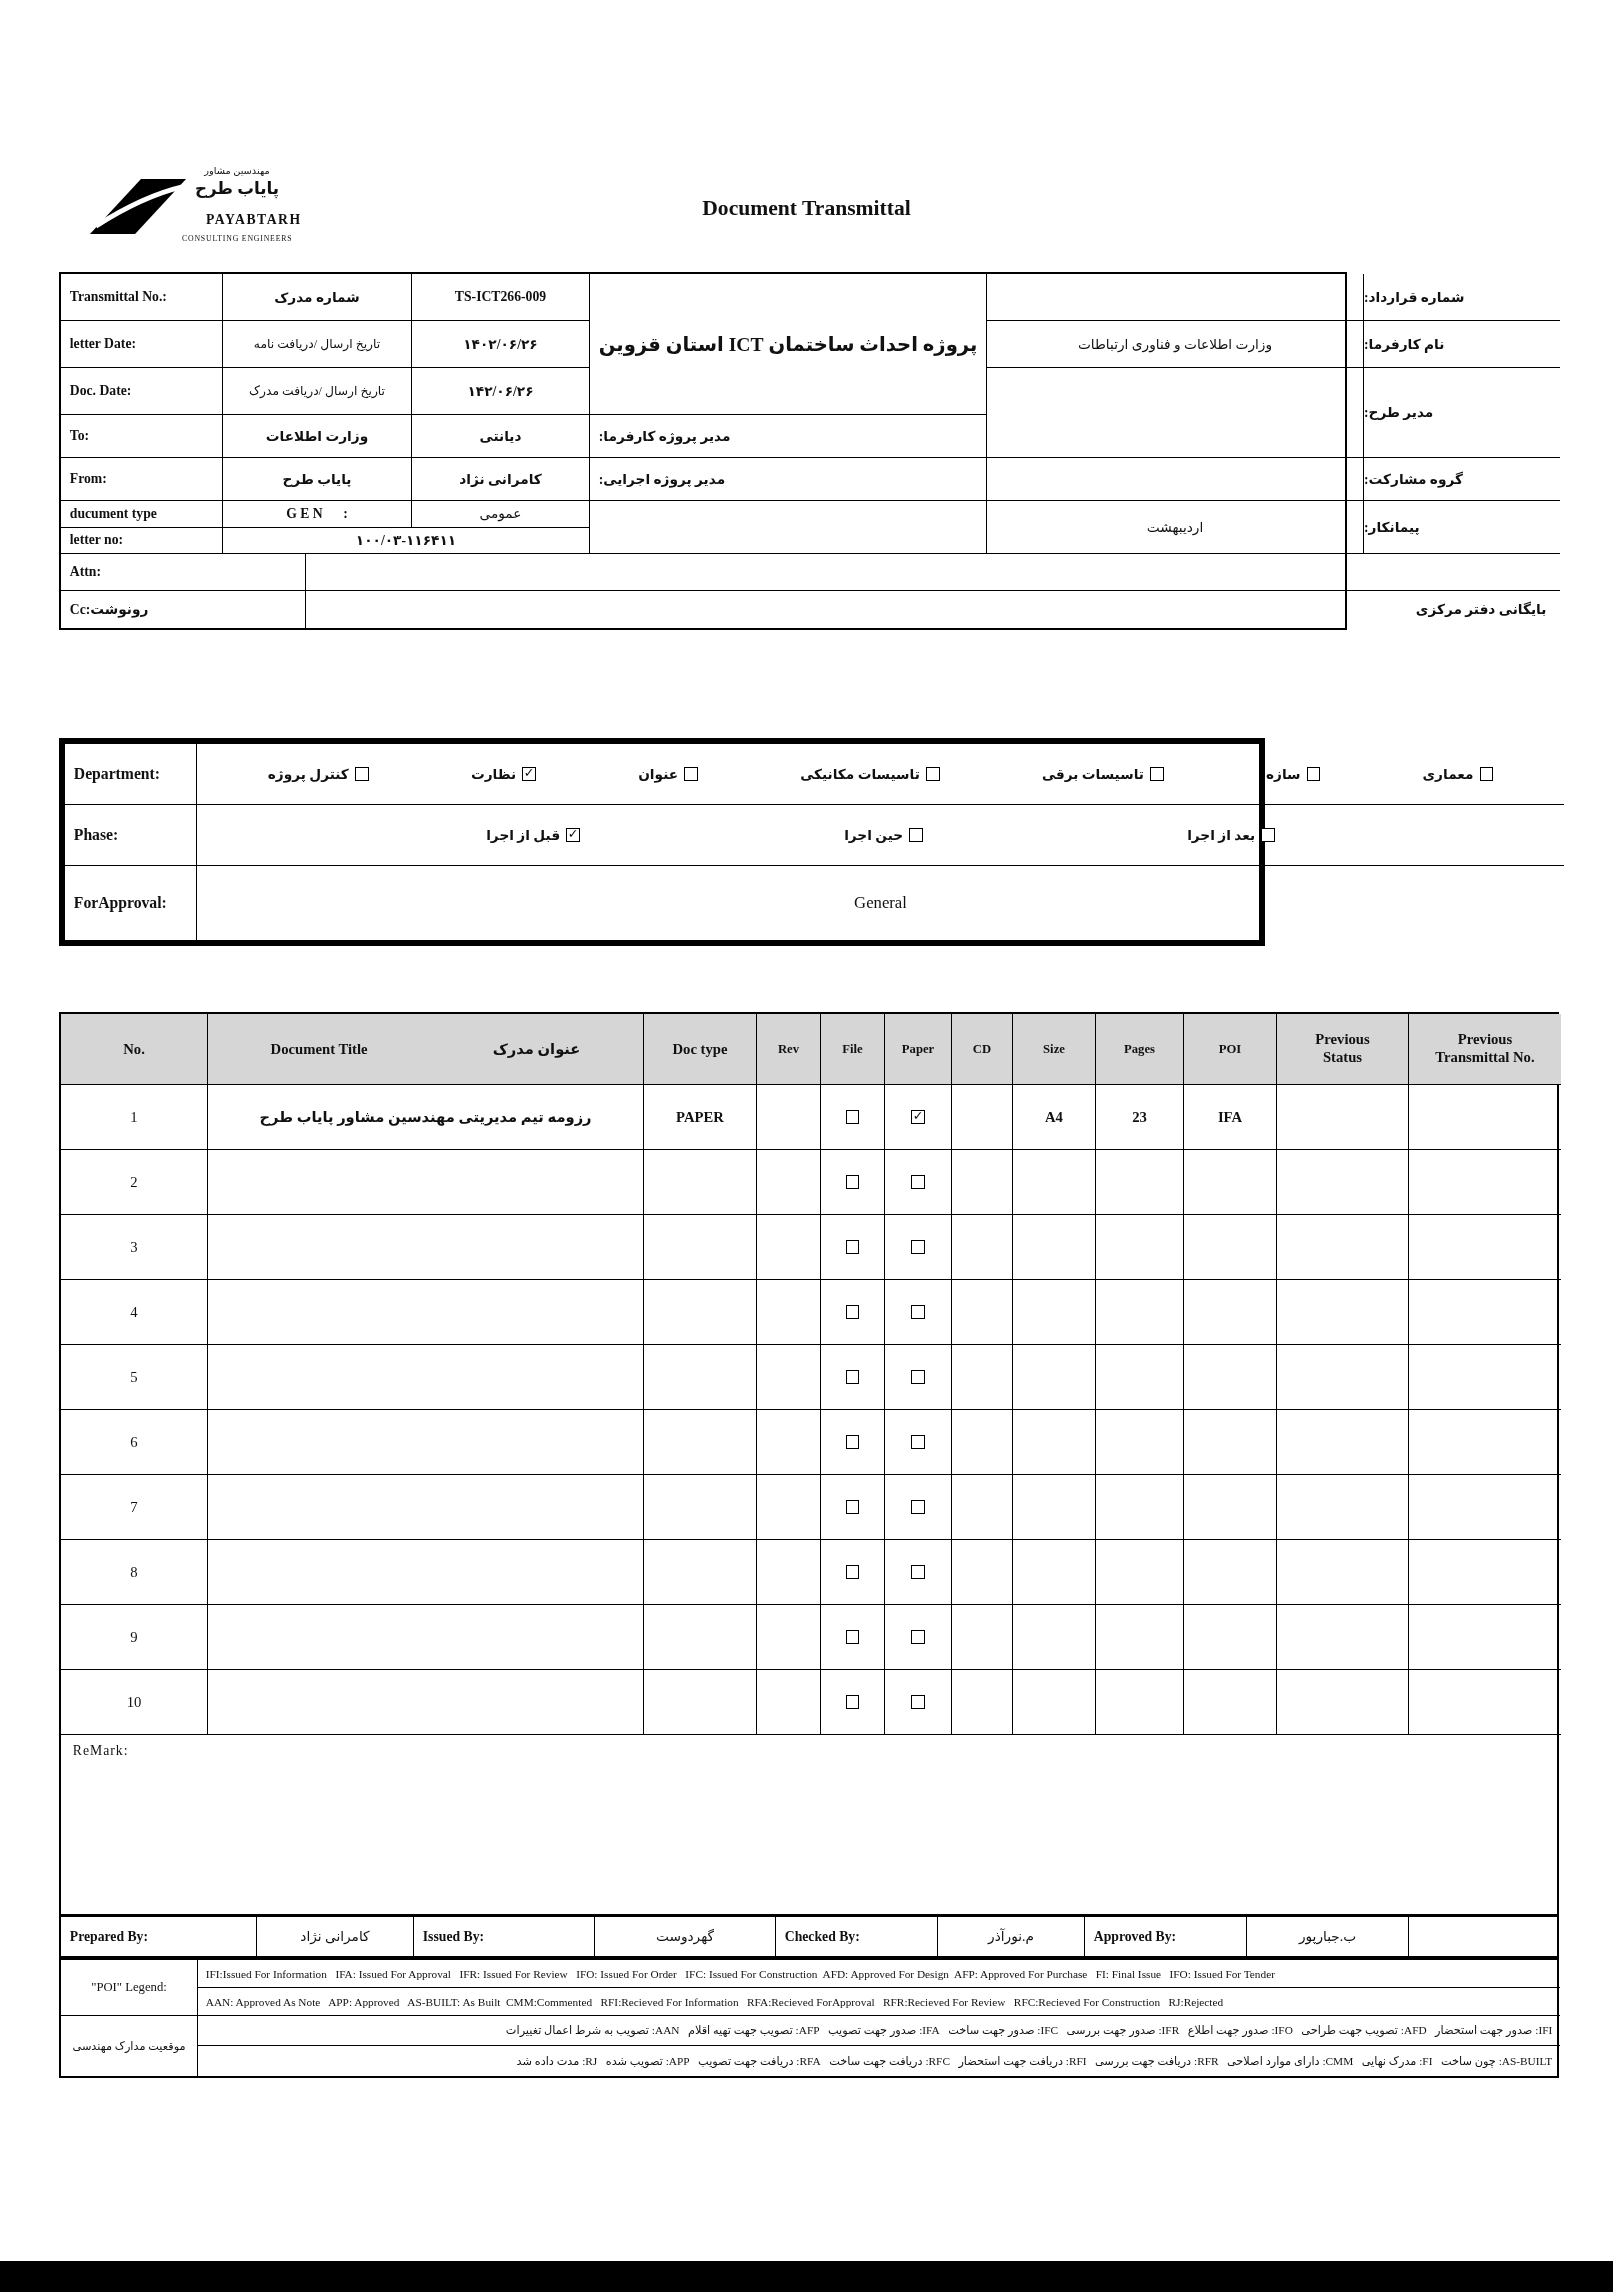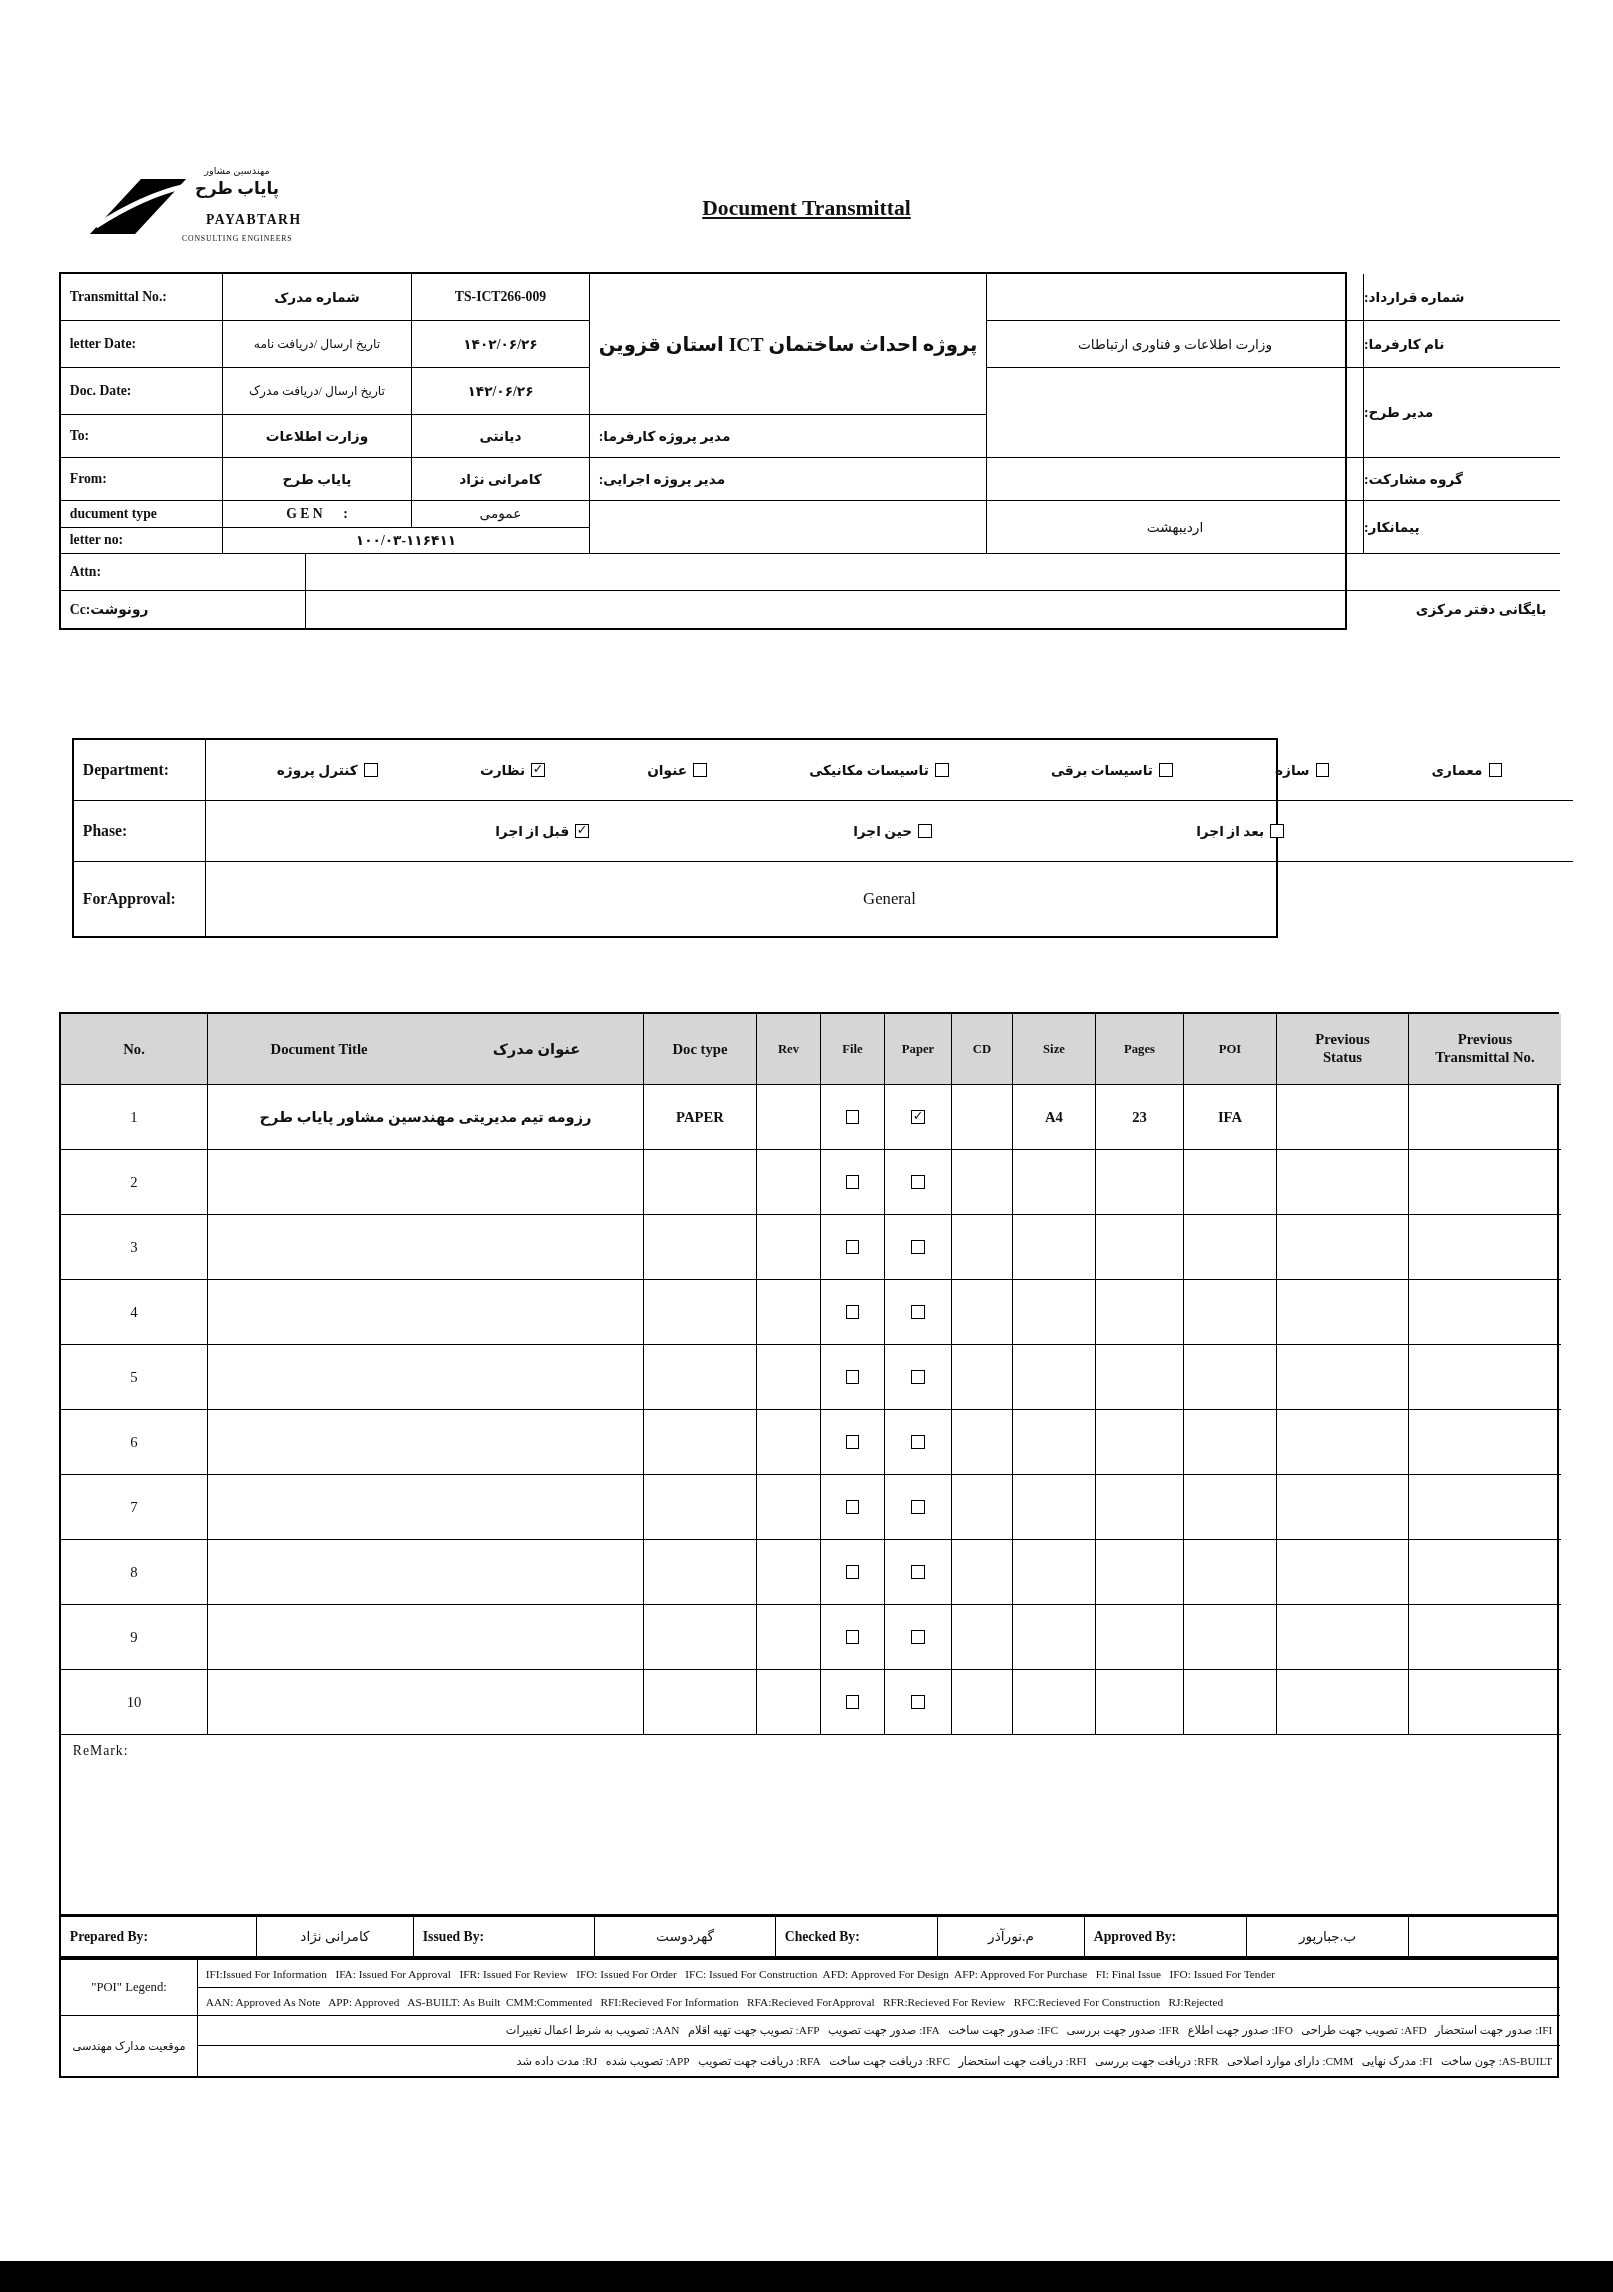--- a/index.html
+++ b/index.html
@@ -12,21 +12,21 @@
   .page { position: relative; width: 1613px; height: 2293px; overflow: hidden; background: #fff; }
 
   
   .logo { position: absolute; left: 88px; top: 163px; width: 206px; height: 96px; }
   .logo-mark { position: absolute; left: 0; top: 11.8px; width: 102px; height: 71px; }
   .logo-fa-sm { position: absolute; left: 96px; top: 2px; width: 106px; text-align: center; font-size: 9.8px; }
   .logo-fa-lg { position: absolute; left: 96px; top: 14.7px; width: 106px; text-align: center; font-size: 16.7px; font-weight: bold; }
   .logo-en-lg { position: absolute; left: 94px; top: 49px; width: 118px; font-size: 13.7px; font-weight: bold; letter-spacing: 1.5px; margin-left: 24px; }
   .logo-en-sm { position: absolute; left: 94px; top: 71px; width: 127px; font-size: 7.8px; letter-spacing: 0.8px; }
   .main-title { position: absolute; left: 0; top: 196px; width: 1613px; text-align: center;
-                font-size: 21.6px; font-weight: bold; text-decoration: underline; }
+                font-size: 21.6px; font-weight: bold; }
 
   
   .c { display: flex; align-items: center; justify-content: center;
        border-right: 1.5px solid #000; border-bottom: 1.5px solid #000;
        font-size: 13.7px; overflow: hidden; }
   .noR { border-right: none; }
   .noB { border-bottom: none; }
   .al { justify-content: flex-start; padding-left: 8.8px; }
   .ar { justify-content: flex-end; padding-right: 9.8px; }
   .b  { font-weight: bold; }
@@ -36,23 +36,23 @@
 
   
   .top-table { position: absolute; left: 59px; top: 272px; width: 1288px;
     display: grid;
     grid-template-columns: 162px 83px 106px 178px 397px 377px 196px;
     grid-template-rows: 47px 47px 47px 43px 43px 26.5px 26.5px 37px 37px;
     border: 2px solid #000; background: #fff; }
   .project-title { font-size: 19.6px; font-weight: bold; direction: rtl; text-align: center; }
 
   
-  .class-table { position: absolute; left: 72px; top: 738px; width: 1206px;
+  .class-table { position: absolute; left: 59px; top: 738px; width: 1206px;
     display: grid; grid-template-columns: 132px 1367px; grid-template-rows: 61px 61px 74px;
-    border: 2px solid #000000; }
+    border: 6px solid #000000; }
   .items { display: flex; align-items: center; justify-content: space-around; padding: 0 19.6px; }
   .item { display: inline-flex; align-items: center; gap: 6px; }
   .item-label { font-size: 13.7px; font-weight: bold; direction: rtl; }
   .cb { display: inline-flex; align-items: center; justify-content: center;
         width: 13.7px; height: 13.7px; border: 1.7px solid #000; background: #fff;
         font-size: 12.7px; font-weight: bold; line-height: 1; flex: none; }
   .cb.checked::after { content: "✓"; margin-top: -2px; }
   .discipline-value { font-size: 16.7px; }
 
   

